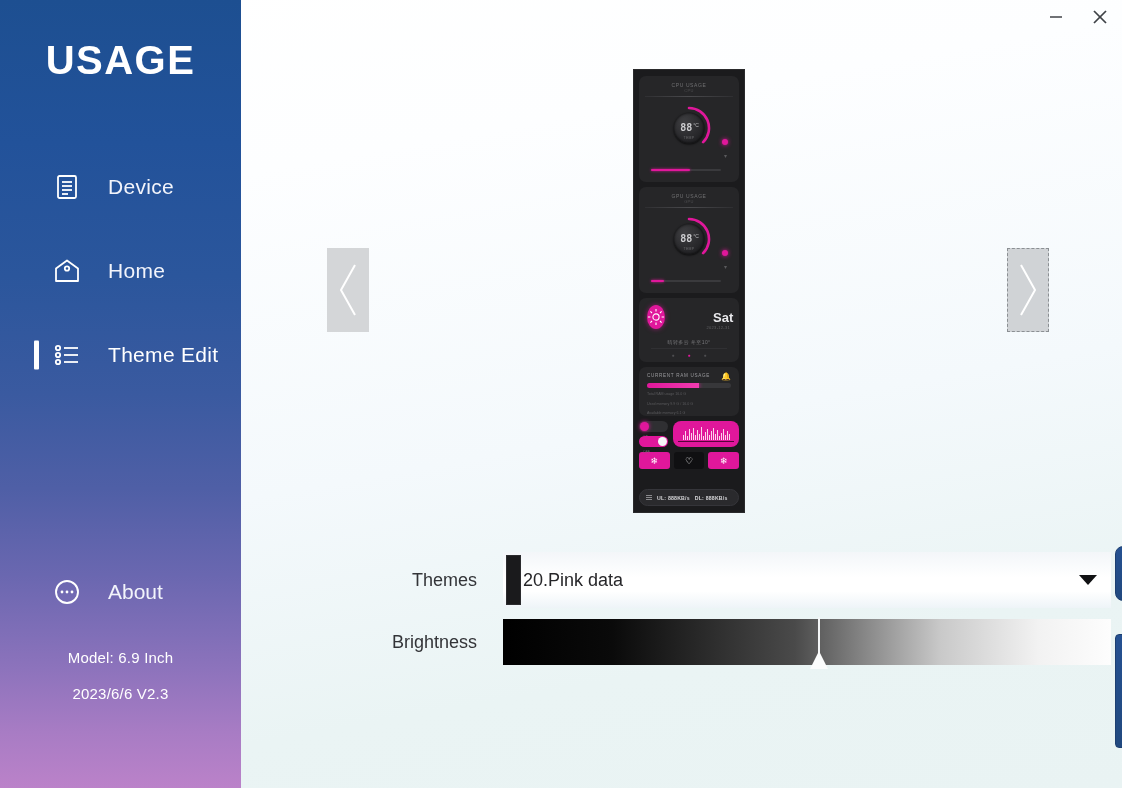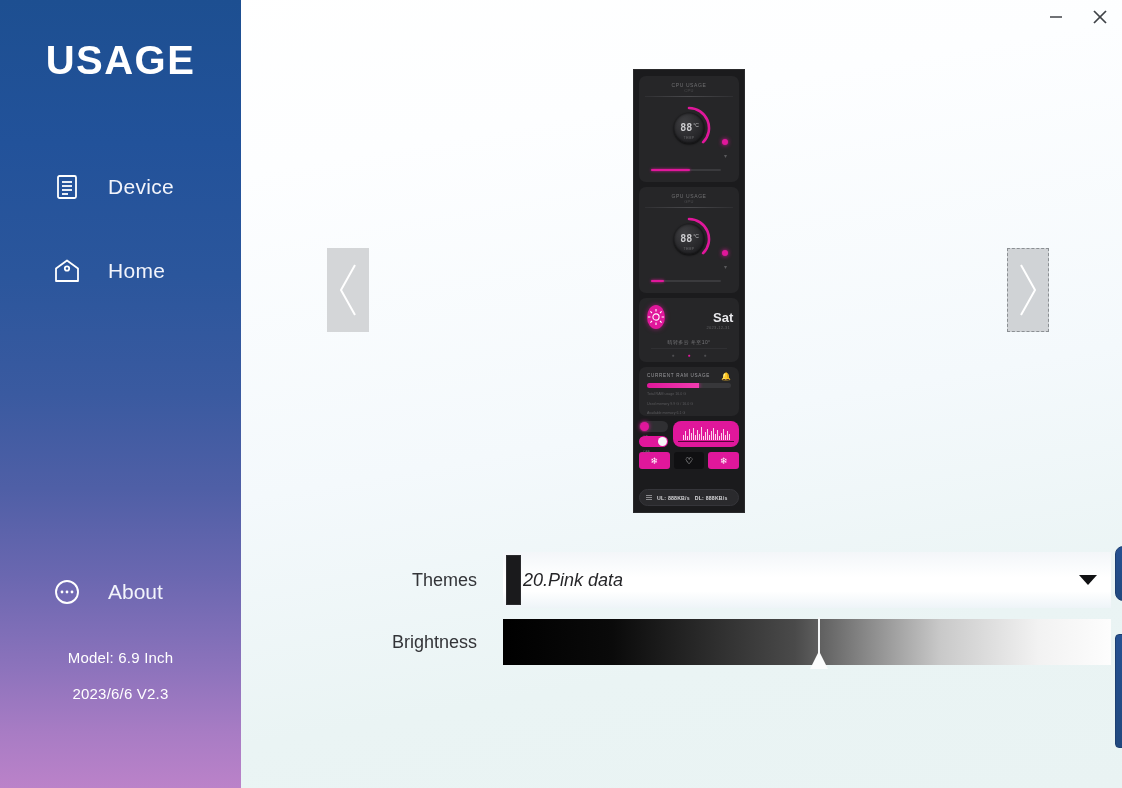--- a/index.html
+++ b/index.html
@@ -369,21 +369,21 @@
   }
   .field .thumb .tb {
     height: 11px; margin: 1px 1.5px; border-radius: 1px; background: #2c2c2f;
   }
   .field .thumb .tb.p { background: #a3136f; }
   .field .thumb .tb.p2 { background: #c4158a; }
   .field .fval {
     font-size: 18px; color: #262629;
     padding-left: 18px;
   }
-  .field.indented .fval { padding-left: 20px; font-style: italic; }
+  .field.indented .fval { padding-left: 20px; }
   .field .caret {
     position: absolute; right: 14px; top: 50%;
     transform: translateY(-50%);
     width: 0; height: 0;
     border-left: 9px solid transparent;
     border-right: 9px solid transparent;
     border-top: 10px solid #111214;
   }
   .slider {
     position: relative;
@@ -445,20 +445,34 @@
       <div class="nav-item">
         <span class="ico">
           <svg width="30" height="30" viewBox="0 0 30 30" fill="none" stroke="#ffffff" stroke-width="1.8">
             <path d="M4 12.5 L15 4.5 L26 12.5 V25 H4 Z" stroke-linejoin="round"></path>
             <circle cx="15" cy="12.5" r="2.2"></circle>
           </svg>
         </span>
         <span class="lbl">Home</span>
       </div>
 
+      <div class="nav-item active">
+        <span class="active-bar"></span>
+        <span class="ico">
+          <svg width="30" height="30" viewBox="0 0 30 30" fill="none" stroke="#ffffff" stroke-width="1.8">
+            <circle cx="6" cy="8" r="2.2"></circle>
+            <circle cx="6" cy="15" r="2.2"></circle>
+            <circle cx="6" cy="22" r="2.2"></circle>
+            <line x1="12" y1="8" x2="26" y2="8"></line>
+            <line x1="12" y1="15" x2="26" y2="15"></line>
+            <line x1="12" y1="22" x2="26" y2="22"></line>
+          </svg>
+        </span>
+        <span class="lbl">Theme Edit</span>
+      </div>
 
     </nav>
 
     <div class="about-block">
       <div class="about-row">
         <span class="ico">
           <svg width="32" height="32" viewBox="0 0 32 32" fill="none" stroke="#ffffff" stroke-width="1.9">
             <circle cx="16" cy="16" r="11"></circle>
             <circle cx="11" cy="16" r="1.4" fill="#fff" stroke="none"></circle>
             <circle cx="16" cy="16" r="1.4" fill="#fff" stroke="none"></circle>

